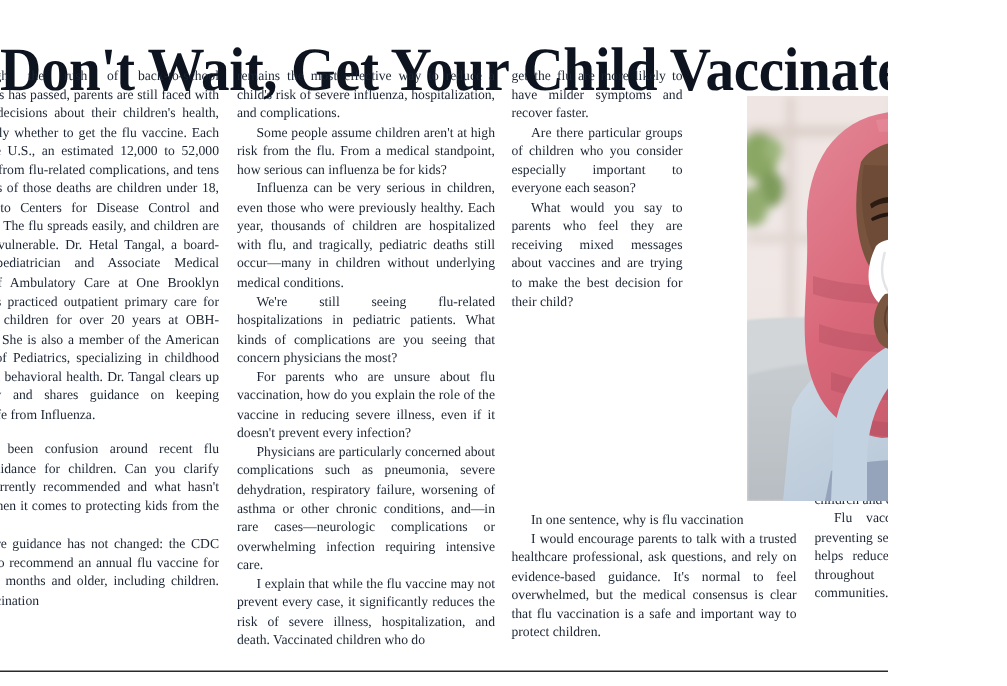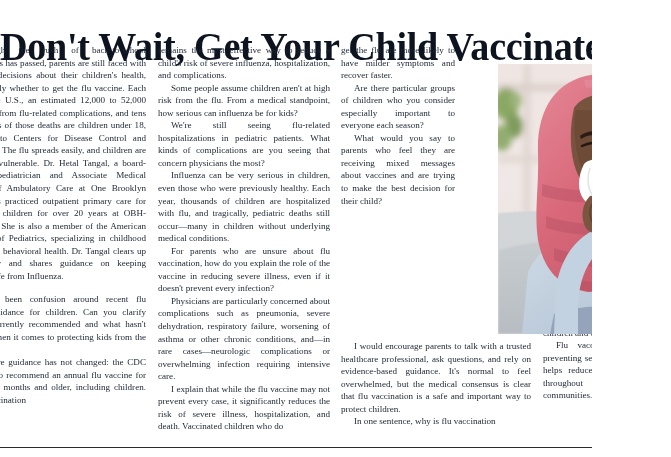--- a/index.html
+++ b/index.html
@@ -130,34 +130,34 @@
 
   <div class="columns">
     <div class="col col-1">
         <p class="indent">Although the rush of back-to-school preparations has passed, parents are still faced with important decisions about their children's health, most notably whether to get the flu vaccine. Each year in the U.S., an estimated 12,000 to 52,000 people die from flu-related complications, and tens to hundreds of those deaths are children under 18, according to Centers for Disease Control and Prevention. The flu spreads easily, and children are especially vulnerable. Dr. Hetal Tangal, a board-certified pediatrician and Associate Medical Director of Ambulatory Care at One Brooklyn Health, has practiced outpatient primary care for Brooklyn's children for over 20 years at OBH-Brookdale. She is also a member of the American Academy of Pediatrics, specializing in childhood obesity and behavioral health. Dr. Tangal clears up controversy and shares guidance on keeping children safe from Influenza.</p>
         <p class="indent gap">There's been confusion around recent flu vaccine guidance for children. Can you clarify what is currently recommended and what hasn't changed when it comes to protecting kids from the flu?</p>
         <p class="indent">The core guidance has not changed: the CDC continues to recommend an annual flu vaccine for everyone 6 months and older, including children. Yearly vaccination</p>
       </div>
     <div class="col col-2">
         <p>remains the most effective way to reduce a child's risk of severe influenza, hospitalization, and complications.</p>
         <p class="indent">Some people assume children aren't at high risk from the flu. From a medical standpoint, how serious can influenza be for kids?</p>
+        <p class="indent">Influenza can be very serious in children, even those who were previously healthy. Each year, thousands of children are hospitalized with flu, and tragically, pediatric deaths still occur—many in children without underlying medical conditions.</p>
         <p class="indent">We're still seeing flu-related hospitalizations in pediatric patients. What kinds of complications are you seeing that concern physicians the most?</p>
-        <p class="indent">Influenza can be very serious in children, even those who were previously healthy. Each year, thousands of children are hospitalized with flu, and tragically, pediatric deaths still occur—many in children without underlying medical conditions.</p>
         <p class="indent">For parents who are unsure about flu vaccination, how do you explain the role of the vaccine in reducing severe illness, even if it doesn't prevent every infection?</p>
         <p class="indent">Physicians are particularly concerned about complications such as pneumonia, severe dehydration, respiratory failure, worsening of asthma or other chronic conditions, and—in rare cases—neurologic complications or overwhelming infection requiring intensive care.</p>
         <p class="indent">I explain that while the flu vaccine may not prevent every case, it significantly reduces the risk of severe illness, hospitalization, and death. Vaccinated children who do</p>
       </div>
     <div class="col col-3">
         <p>get the flu are more likely to have milder symptoms and recover faster.</p>
         <p class="indent">Are there particular groups of children who you consider especially important to everyone each season?</p>
         <p class="indent">What would you say to parents who feel they are receiving mixed messages about vaccines and are trying to make the best decision for their child?</p>
       </div>
     <div class="col col-3-wide">
+        <p class="indent">In one sentence, why is flu vaccination</p>
         <p class="indent">I would encourage parents to talk with a trusted healthcare professional, ask questions, and rely on evidence-based guidance. It's normal to feel overwhelmed, but the medical consensus is clear that flu vaccination is a safe and important way to protect children.</p>
-        <p class="indent">In one sentence, why is flu vaccination</p>
       </div>
     <div class="col col-4">
         <p>still an important tool for protecting children and communities?</p>
         <p class="indent">Flu vaccination saves lives by preventing severe illness in children and helps reduce the spread of influenza throughout families, schools, and communities.</p>
       </div>
   </div>
 
   <figure class="photo">
     <svg viewBox="0 0 213 270" preserveAspectRatio="none">
       <defs>

